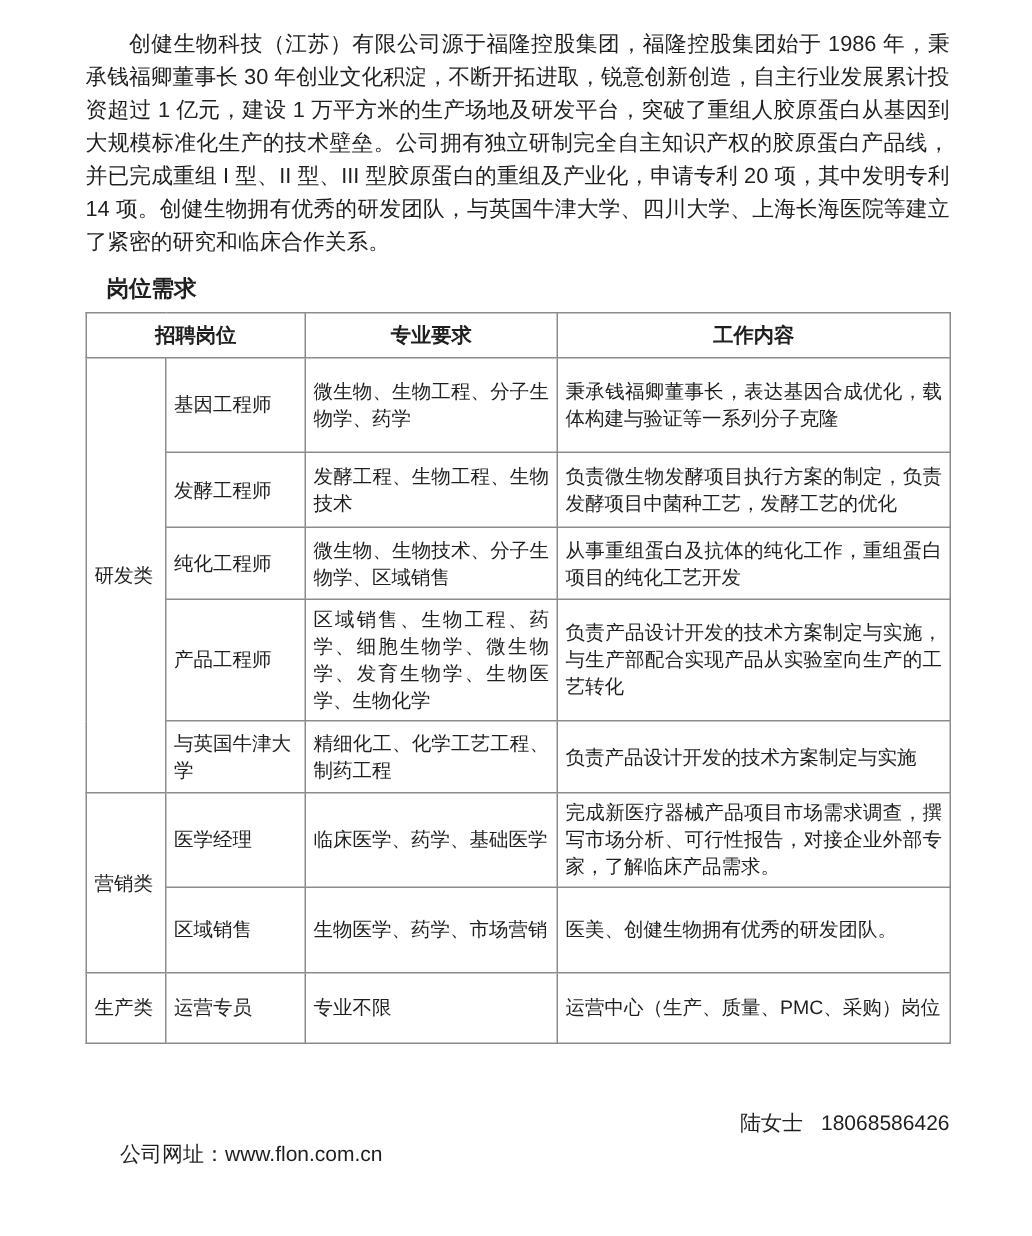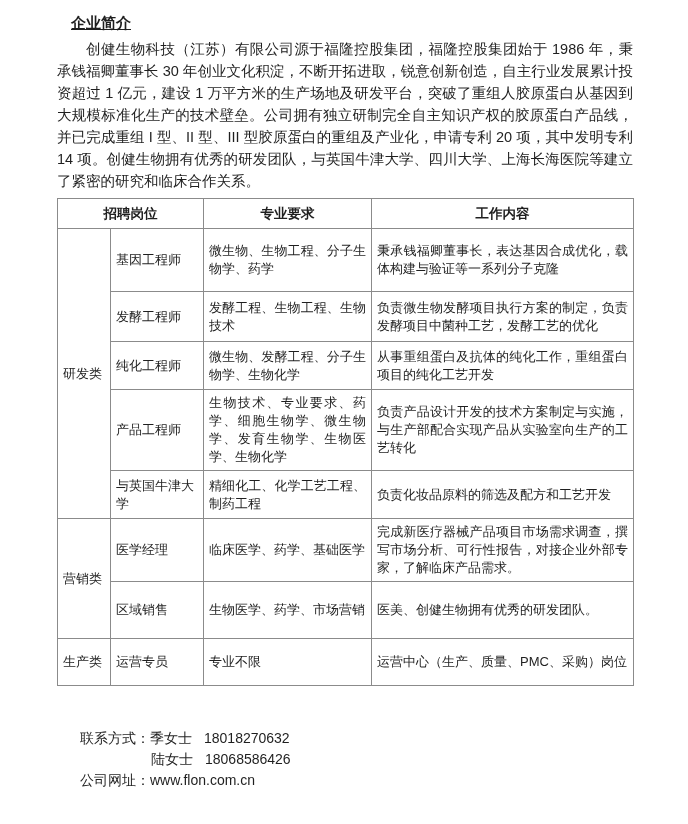--- a/index.html
+++ b/index.html
@@ -58,32 +58,32 @@
   td.cat { padding: 2px 2px 2px 4px; }
   td.pos { padding-left: 6px; }
   td.major, td.duty { text-align: justify; }
 
   .contact-block {
     margin: 42px 0 0 23px;
     font-size: 14px;
     line-height: 21px;
   }
   .contact-line { white-space: nowrap; }
-  .contact-line.indent { padding-left: 71px; }
+  .contact-line.indent { padding-left: 71px; text-align: right; }
   .phone { margin-left: 12px; }
 </style>
 </head>
 <body>
 
 <div class="page">
 
-  <div class="sec-heading underlined">企业简介</div>
 
   <p class="intro">创健生物科技（江苏）有限公司源于福隆控股集团，福隆控股集团始于 1986 年，秉承钱福卿董事长 30 年创业文化积淀，不断开拓进取，锐意创新创造，自主行业发展累计投资超过 1 亿元，建设 1 万平方米的生产场地及研发平台，突破了重组人胶原蛋白从基因到大规模标准化生产的技术壁垒。公司拥有独立研制完全自主知识产权的胶原蛋白产品线，并已完成重组 I 型、II 型、III 型胶原蛋白的重组及产业化，申请专利 20 项，其中发明专利 14 项。创健生物拥有优秀的研发团队，与英国牛津大学、四川大学、上海长海医院等建立了紧密的研究和临床合作关系。</p>
 
+  <div class="sec-heading second">岗位需求</div>
 
   <table class="positions">
     <colgroup>
       <col style="width:53px">
         <col style="width:93px">
         <col style="width:168px">
         <col style="width:262px">
     </colgroup>
     <thead>
       <tr>
@@ -99,32 +99,32 @@
           <td class="major">微生物、生物工程、分子生物学、药学</td>
           <td class="duty">秉承钱福卿董事长，表达基因合成优化，载体构建与验证等一系列分子克隆</td>
         </tr>
         <tr style="height: 50px;">
           <td class="pos">发酵工程师</td>
           <td class="major">发酵工程、生物工程、生物技术</td>
           <td class="duty">负责微生物发酵项目执行方案的制定，负责发酵项目中菌种工艺，发酵工艺的优化</td>
         </tr>
         <tr style="height: 48px;">
           <td class="pos">纯化工程师</td>
-          <td class="major">微生物、发酵工程、分子生物学、生物化学</td>
+          <td class="major">微生物、生物技术、分子生物学、区域销售</td>
           <td class="duty">从事重组蛋白及抗体的纯化工作，重组蛋白项目的纯化工艺开发</td>
         </tr>
         <tr style="height: 73px;">
           <td class="pos">产品工程师</td>
-          <td class="major">生物技术、专业要求、药学、细胞生物学、微生物学、发育生物学、生物医学、生物化学</td>
+          <td class="major">区域销售、生物工程、药学、细胞生物学、微生物学、发育生物学、生物医学、生物化学</td>
           <td class="duty">负责产品设计开发的技术方案制定与实施，与生产部配合实现产品从实验室向生产的工艺转化</td>
         </tr>
         <tr style="height: 48px;">
           <td class="pos">与英国牛津大学</td>
           <td class="major">精细化工、化学工艺工程、制药工程</td>
-          <td class="duty">负责化妆品原料的筛选及配方和工艺开发</td>
+          <td class="duty">负责产品设计开发的技术方案制定与实施</td>
         </tr>
         <tr style="height: 60px;">
           <td rowspan="2" class="cat">营销类</td>
           <td class="pos">医学经理</td>
           <td class="major">临床医学、药学、基础医学</td>
           <td class="duty">完成新医疗器械产品项目市场需求调查，撰写市场分析、可行性报告，对接企业外部专家，了解临床产品需求。</td>
         </tr>
         <tr style="height: 57px;">
           <td class="pos">区域销售</td>
           <td class="major">生物医学、药学、市场营销</td>
@@ -133,23 +133,20 @@
         <tr style="height: 47px;">
           <td rowspan="1" class="cat">生产类</td>
           <td class="pos">运营专员</td>
           <td class="major">专业不限</td>
           <td class="duty">运营中心（生产、质量、PMC、采购）岗位</td>
         </tr>
       </tbody>
   </table>
 
   <div class="contact-block">
-    <div class="contact-line">
-      <span>联系方式：</span><span>季女士</span><span class="phone">18018270632</span>
-    </div>
     <div class="contact-line indent">
       <span>陆女士</span><span class="phone">18068586426</span>
     </div>
     <div class="contact-line">
       <span>公司网址：</span><span>www.flon.com.cn</span>
     </div>
 
   </div>
 
 </div>

